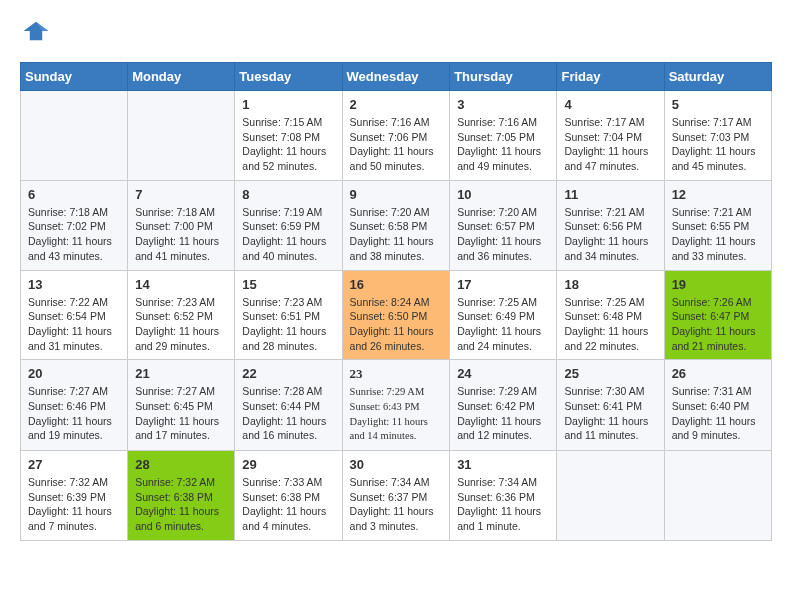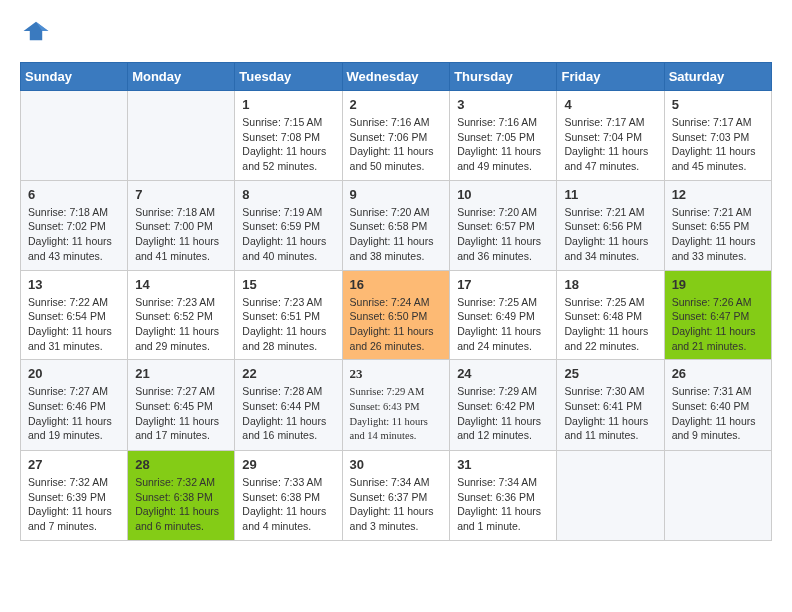--- a/index.html
+++ b/index.html
@@ -227,21 +227,21 @@
 Daylight: 11 hours and 29 minutes.</div>
           </td>
           <td style="background: rgb(255, 255, 255);">
             <span class="day-num">15</span>
             <div class="day-info" style="white-space: pre-line;">Sunrise: 7:23 AM
 Sunset: 6:51 PM
 Daylight: 11 hours and 28 minutes.</div>
           </td>
           <td style="background: #fdba74;">
             <span class="day-num">16</span>
-            <div class="day-info" style="white-space: pre-line;">Sunrise: 7:24 AM
+            <div class="day-info" style="white-space: pre-line;">Sunrise: 8:24 AM
 Sunset: 6:50 PM
 Daylight: 11 hours and 26 minutes.</div>
           </td>
           <td style="background: rgb(255, 255, 255);">
             <span class="day-num">17</span>
             <div class="day-info" style="white-space: pre-line;">Sunrise: 7:25 AM
 Sunset: 6:49 PM
 Daylight: 11 hours and 24 minutes.</div>
           </td>
           <td style="background: rgb(255, 255, 255);">

